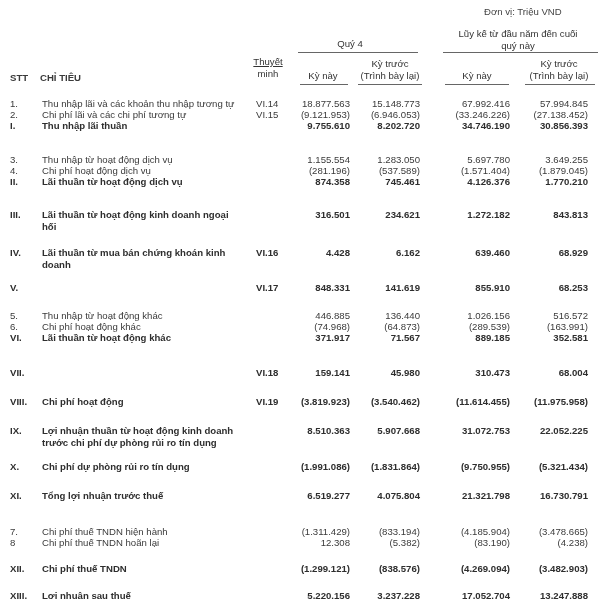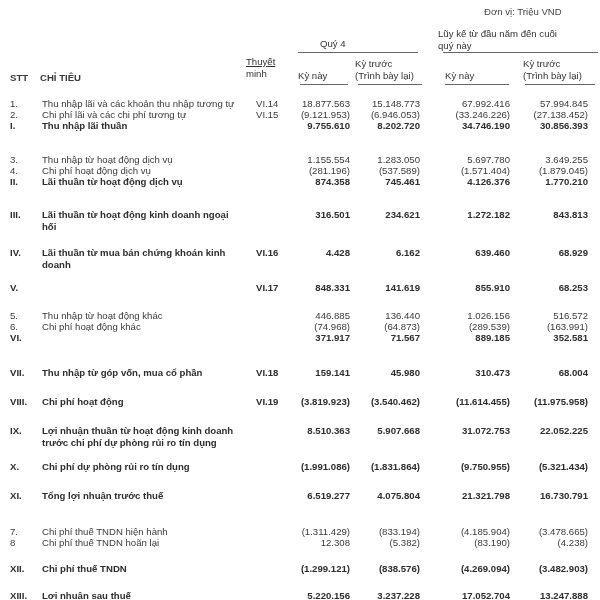--- a/index.html
+++ b/index.html
@@ -1,19 +1,19 @@
 <!DOCTYPE html>
 <html><head>
 <meta charset="utf-8">
 <style>
   html, body { margin:0; padding:0; background:#ffffff; }
   body { width:600px; height:600px; overflow:hidden; position:relative;
          font-family:"Liberation Sans", sans-serif; color:#3a3a3a; font-size:9.6px; }
   .unit { position:absolute; top:6px; left:484px; font-size:9.6px; color:#444; }
-  .hdr { position:absolute; font-size:9.6px; color:#333; text-align:left; line-height:12px; }
+  .hdr { position:absolute; font-size:9.6px; color:#333; text-align:center; line-height:12px; }
   .rule { position:absolute; height:1px; background:#666; }
   .stt-h { position:absolute; left:10px; top:72px; font-weight:bold; }
   .ct-h { position:absolute; left:40px; top:72px; font-weight:bold; }
   .rows { position:absolute; left:0; top:0; width:600px; }
   .row { position:absolute; left:0; width:600px; height:12px; line-height:12px; }
   .row .stt { position:absolute; left:10px; }
   .row .label { position:absolute; left:42px; width:200px; white-space:normal; line-height:12px; }
   .row .note { position:absolute; left:256px; width:30px; }
   .row .v { position:absolute; text-align:right; width:80px; }
   .v1 { left:270px; } .v2 { left:340px; } .v3 { left:430px; } .v4 { left:508px; }
@@ -142,29 +142,29 @@
       <span class="stt">6.</span>
       <span class="label">Chi phí hoạt động khác</span>
       <span class="note"></span>
       <span class="v v1">(74.968)</span>
       <span class="v v2">(64.873)</span>
       <span class="v v3">(289.539)</span>
       <span class="v v4">(163.991)</span>
     </div>
     <div class="row bold" style="top: 332px; padding-left: 17px;">
       <span class="stt">VI.</span>
+      <span class="label">Lãi thuần từ hoạt động khác</span>
       <span class="note"></span>
       <span class="v v1">371.917</span>
       <span class="v v2">71.567</span>
       <span class="v v3">889.185</span>
       <span class="v v4">352.581</span>
     </div>
     <div class="row bold" style="top: 367px; padding-left: 28px;">
       <span class="stt">VII.</span>
-      <span class="label">Thu nhập từ góp vốn, mua cổ phần</span>
       <span class="note">VI.18</span>
       <span class="v v1">159.141</span>
       <span class="v v2">45.980</span>
       <span class="v v3">310.473</span>
       <span class="v v4">68.004</span>
     </div>
     <div class="row bold" style="top: 396px;">
       <span class="stt">VIII.</span>
       <span class="label">Chi phí hoạt động</span>
       <span class="note">VI.19</span>

